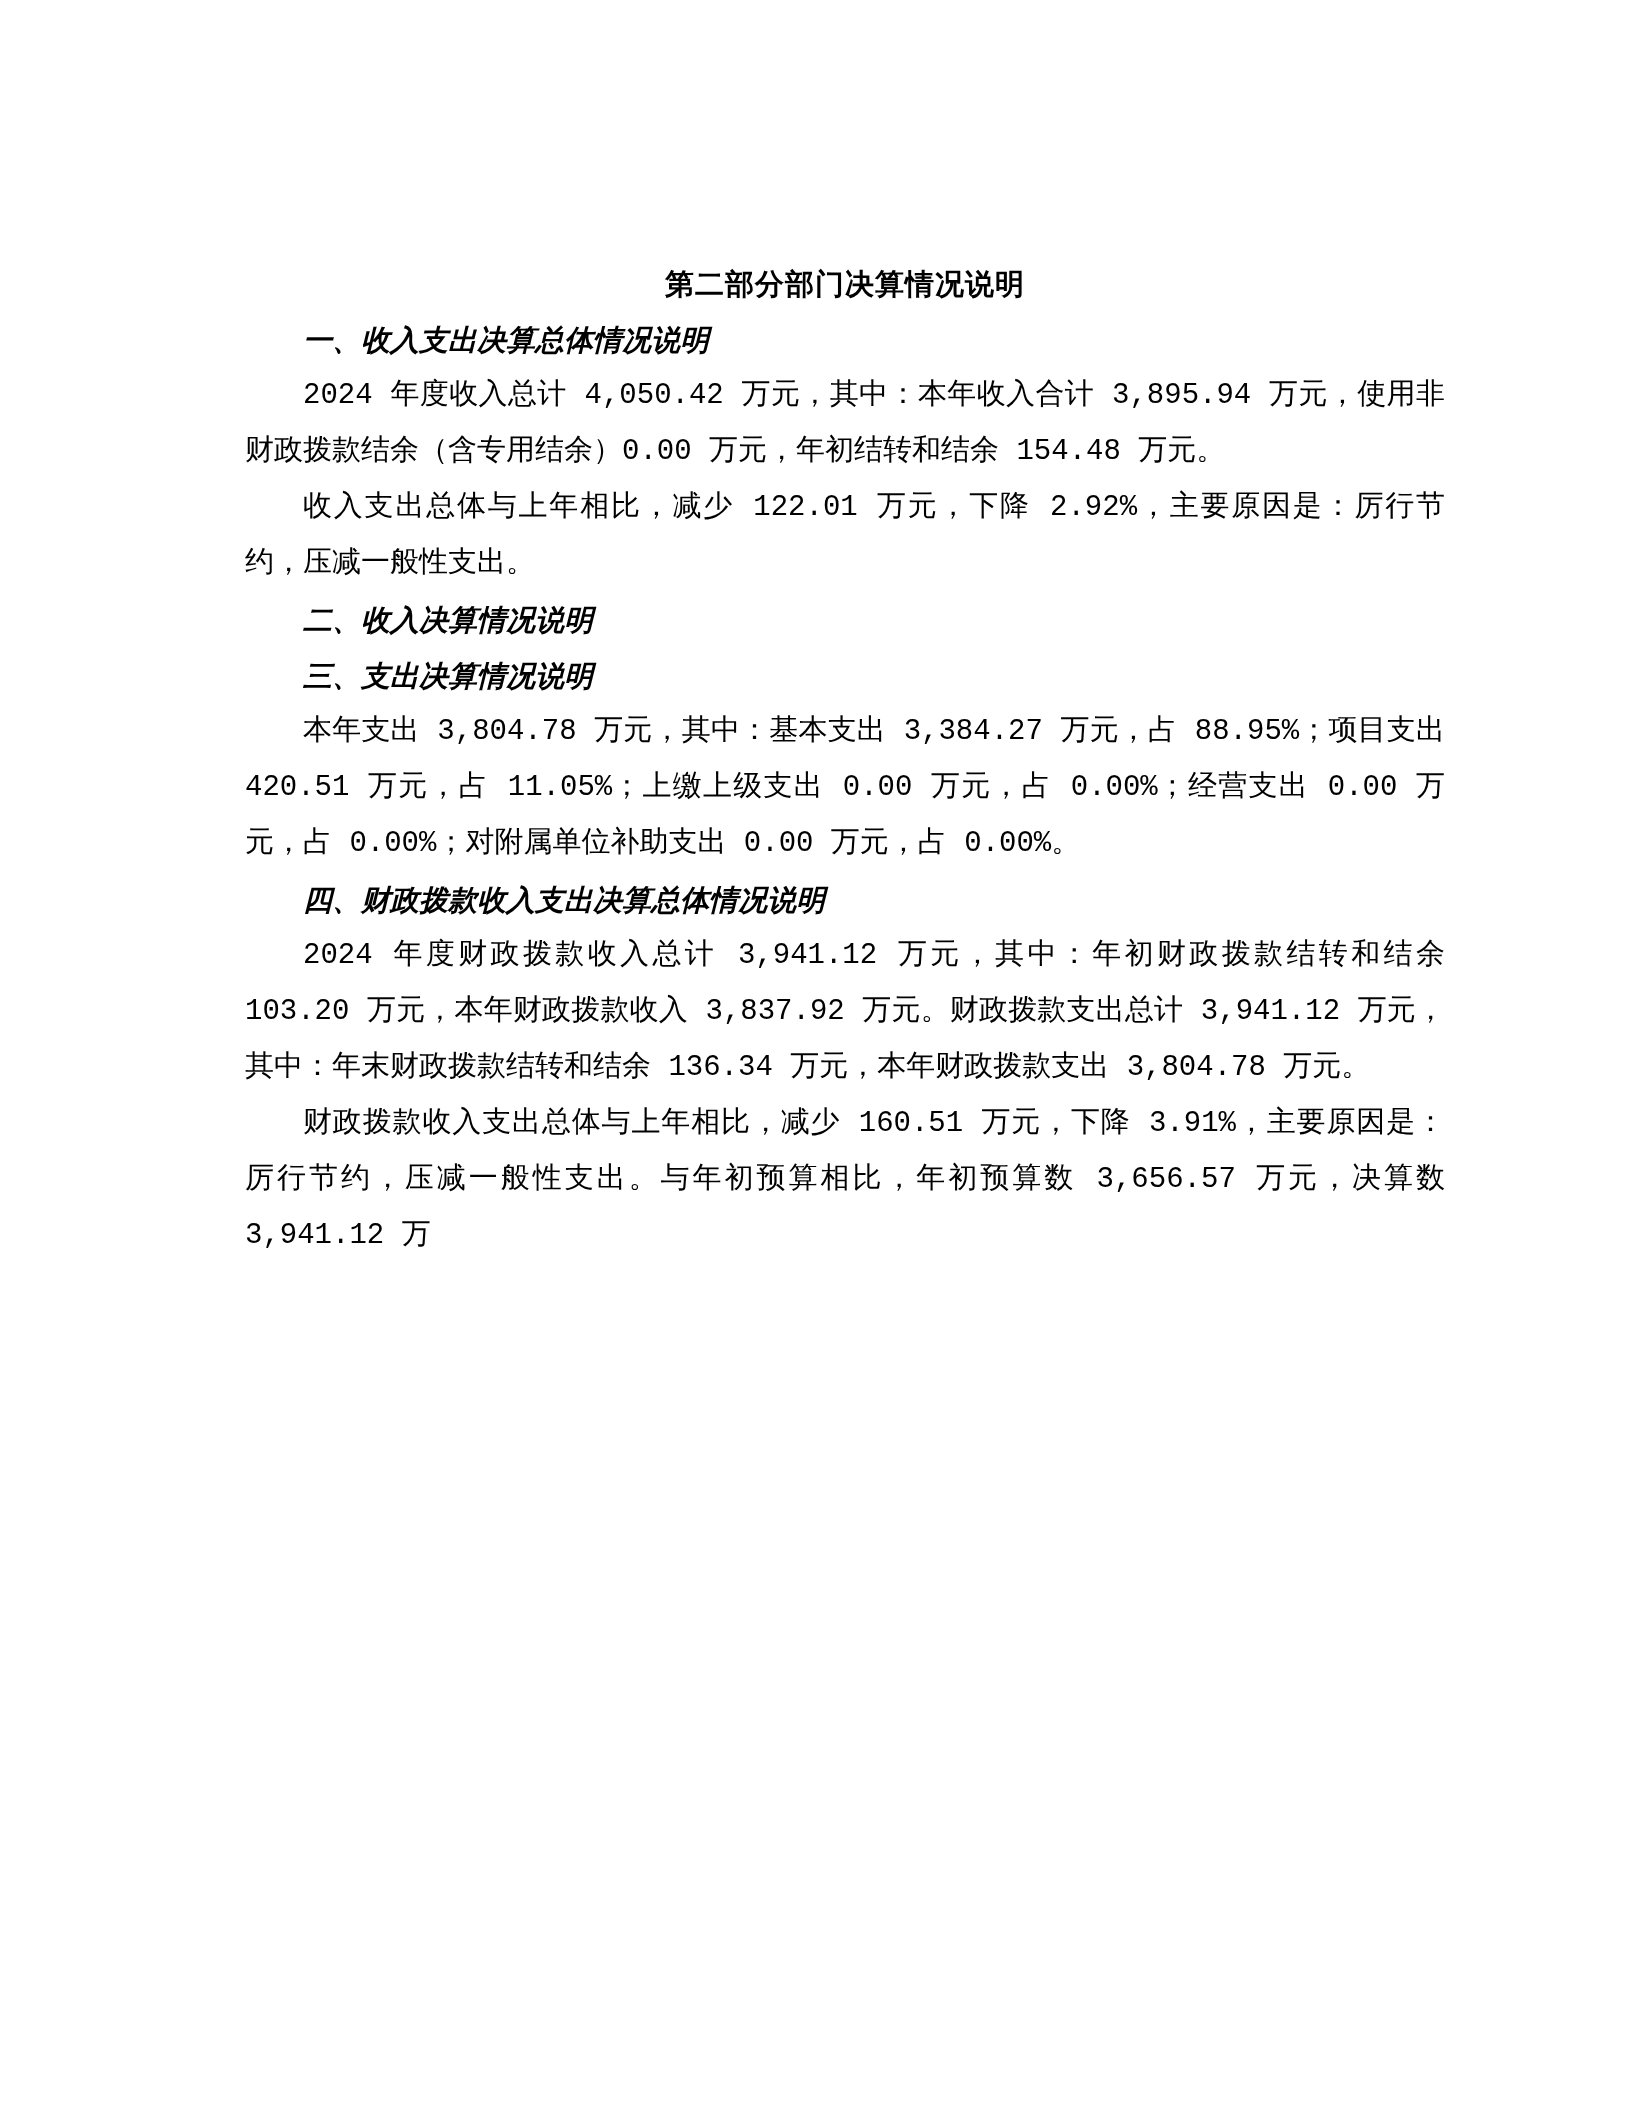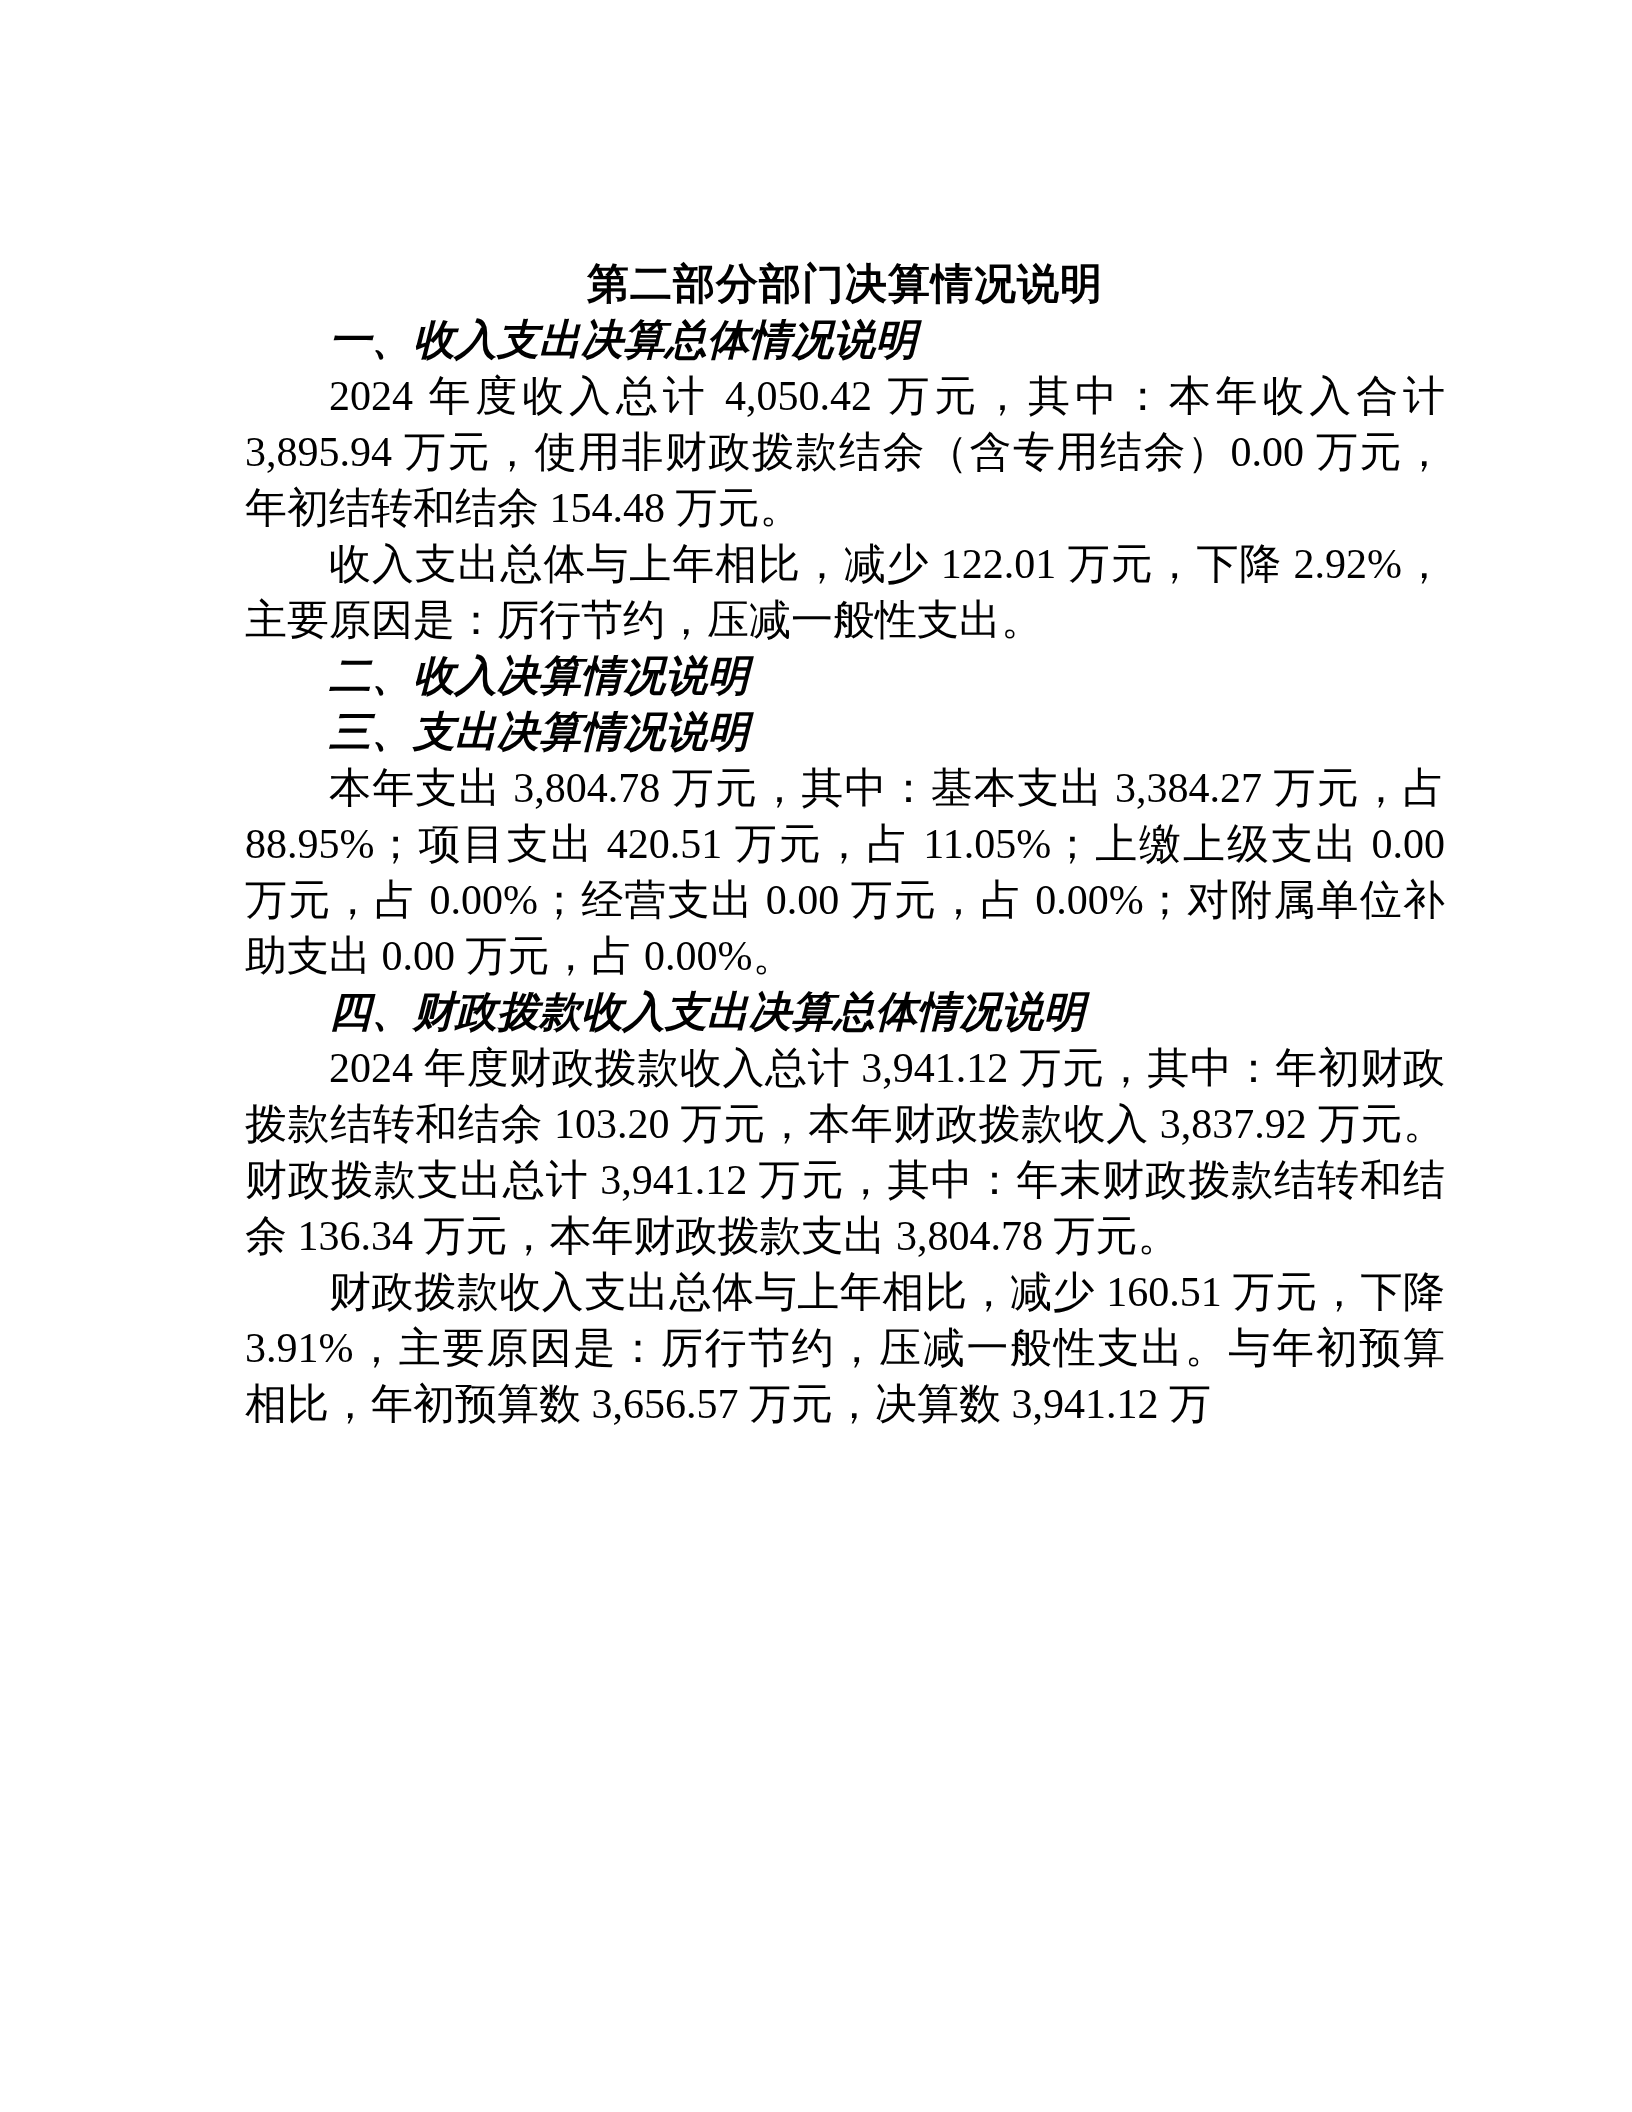--- a/index.html
+++ b/index.html
@@ -15,41 +15,41 @@
     overflow: hidden;
     color: #000000;
   }
   .content {
     position: absolute;
     left: 245px;
     top: 256px;
     width: 1200px;
   }
   .block {
-    font-size: 42px;
+    font-size: 29px;
     line-height: 56px;
     color: #000000;
     margin: 0;
     padding: 0;
   }
   .block.title {
     font-family: "Liberation Sans", "DejaVu Sans", sans-serif;
     font-weight: 700;
     text-align: center;
     letter-spacing: 1px;
   }
   .block.heading {
     font-family: "Liberation Sans", "DejaVu Sans", sans-serif;
     font-weight: 700;
     text-indent: 2em;
     text-align: left;
     font-style: italic;
   }
   .block.para {
-    font-family: Liberation Serif, serif;
+    font-family: Liberation Mono, monospace;
     font-weight: 400;
     text-indent: 2em;
     text-align: justify;
   }
 </style>
 </head>
 <body>
 
 <div class="page">
   <div class="content">

